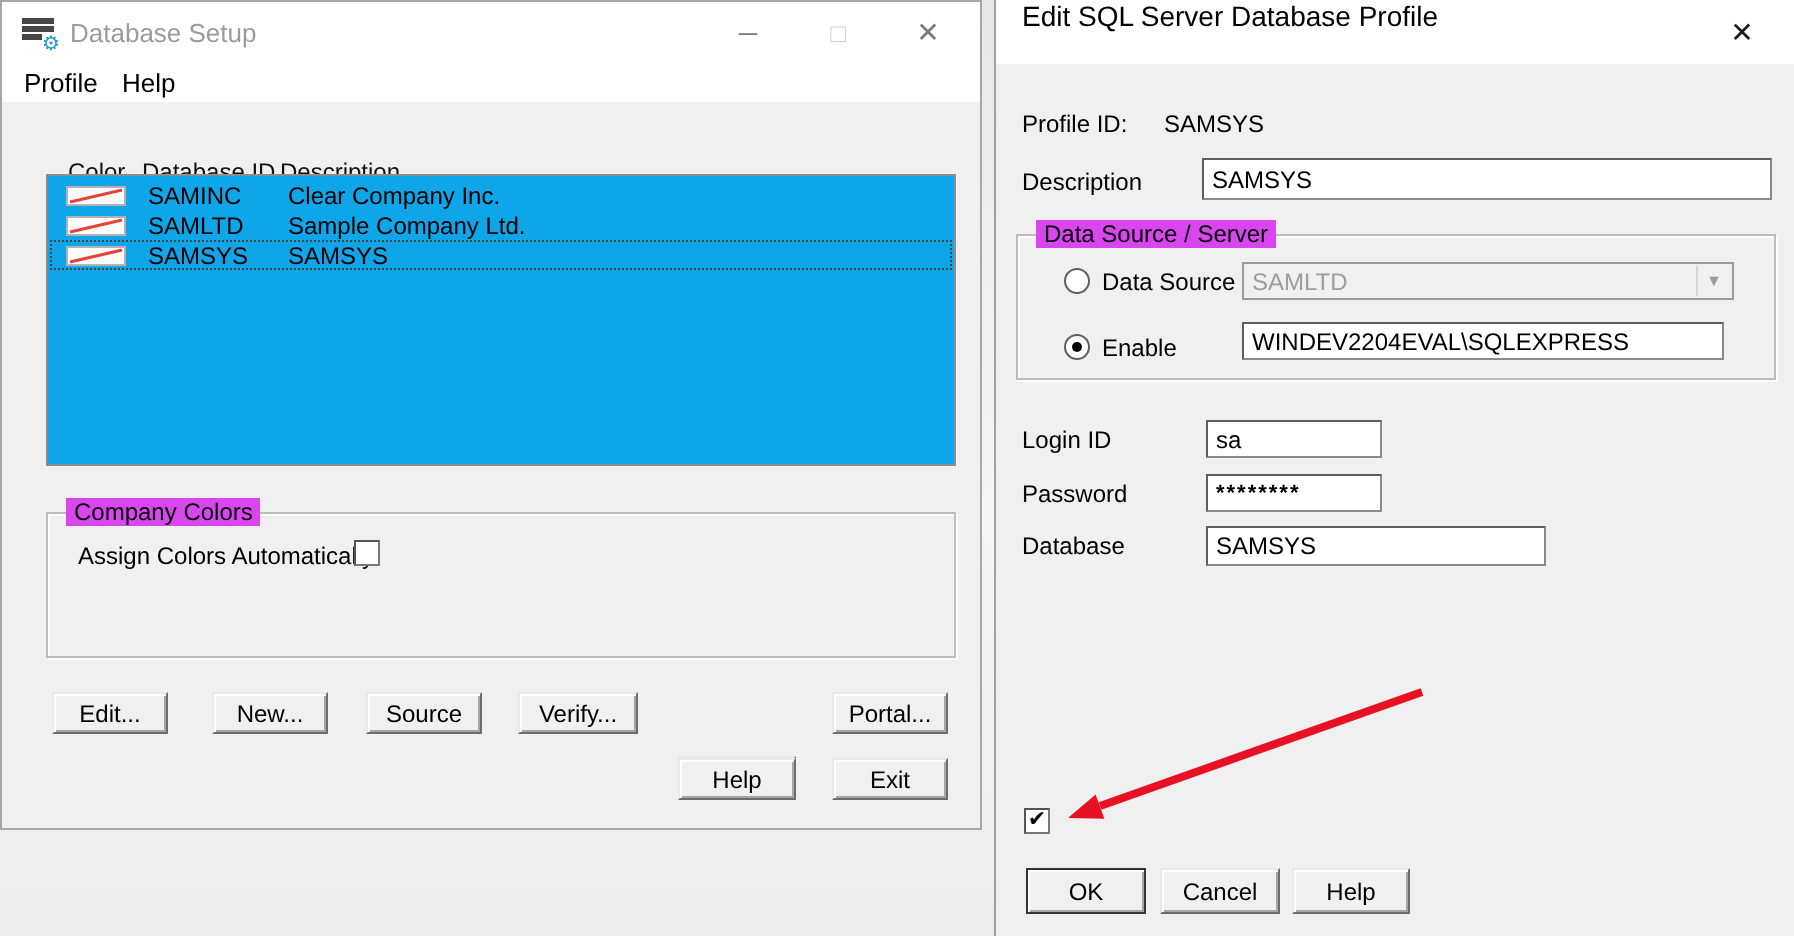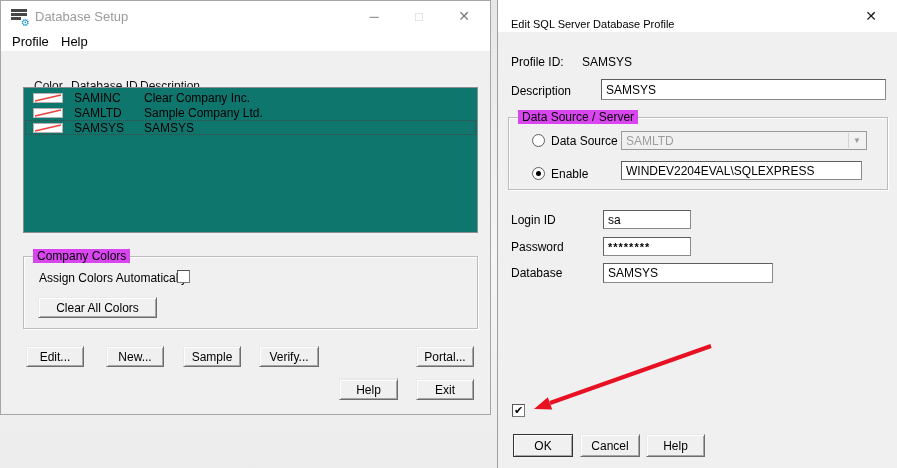--- a/index.html
+++ b/index.html
@@ -31,21 +31,21 @@
   .menu-item { position:absolute; top:2px; font-size:13px; padding:1px 4px;text-align:right; }
   #menu-profile { left:7px; }
   #menu-help { left:56px; }
 
   
   .col-hdr { position:absolute; top:78px; font-size:12px; color:#111; white-space:nowrap; }
   #hdr-color { left:33px; } #hdr-id { left:70px; } #hdr-desc { left:139px; }
 
   
   #listbox { position:absolute; left:22px; top:86px; width:455px; height:146px;
-    background:#0f766e; border:1px solid #888c93; }
+    background:#0ea5e9; border:1px solid #888c93; }
   .lrow { position:absolute; left:1px; width:451px; height:15px; border:1px dotted transparent; }
   .lrow.selected { border-color:#444; }
   .swatch { position:absolute; left:7px; top:2px; width:30px; height:10px; background:#fff;
     border:1px solid #b2b2b2; }
   .swatch svg { position:absolute; left:0; top:0; width:28px; height:8px; }
   .rid   { position:absolute; left:48px;  top:0px; white-space:nowrap; }
   .rdesc { position:absolute; left:118px; top:0px; white-space:nowrap; }
 
   
   .gb { position:absolute; border:1px solid #bcbcbc; box-shadow:1px 1px 0 #ffffff, inset 1px 1px 0 #fdfdfd; }
@@ -69,21 +69,21 @@
   .row2 { top:378px; height:21px; }
   #btn-edit { left:25px; width:58px; }   #btn-new { left:105px; width:58px; }
   #btn-delete { left:182px; width:58px; } #btn-verify { left:258px; width:60px; }
   #btn-security { left:338px; width:59px;margin-top:32px; } #btn-portal { left:415px; width:58px; }
   #btn-lhelp { left:338px; width:59px; } #btn-exit { left:415px; width:58px; }
 
   
   #dialog { position:absolute; left:497px; top:0; width:400px; height:468px;
     background:#f0f0f0; border-left:1px solid #9f9f9f; }
   #dlg-titlebar { position:absolute; left:0; top:0; right:0; height:32px; background:#fff; }
-  #dlg-title { position:absolute; left:13px; top:18px; font-size:11px; color:#000; white-space:nowrap; }
+  #dlg-title { position:absolute; left:13px; top:0; font-size:14px; color:#000; white-space:nowrap; }
   #dlg-close { position:absolute; right:10px; top:0; width:32px; height:32px; display:flex;
     align-items:center; justify-content:center; font-size:14px; color:#1a1a1a; cursor:default; }
 
   .lbl { position:absolute; white-space:nowrap; }
   #dbid-label { left:13px; top:55px; }
   #dbid-value { left:84px; top:55px; }
   #desc-label { left:13px; top:84px; }
 
   .tb { position:absolute; background:#fff; border:1px solid #8a8a8a;
     border-top-color:#5e5e5e; border-left-color:#5e5e5e;
@@ -176,26 +176,25 @@
       </span>
       <span class="rid">SAMSYS</span>
       <span class="rdesc">SAMSYS</span>
     </div>
   </div>
 
   <div class="gb" id="cc-group">
     <span class="gb-legend">Company Colors</span>
     <span id="cc-assign-label">Assign Colors Automatically</span>
     <span class="cb" id="cc-assign-cb"></span>
-    <button class="btn" id="cc-clear-btn">Clear All Colors</button>
   </div>
 
   <button class="btn row1" id="btn-edit">Edit...</button>
   <button class="btn row1" id="btn-new">New...</button>
-  <button class="btn row1" id="btn-delete">Sample</button>
+  <button class="btn row1" id="btn-delete">Source</button>
   <button class="btn row1" id="btn-verify">Verify...</button>
   <button class="btn row1" id="btn-security">Security...</button>
   <button class="btn row1" id="btn-portal">Portal...</button>
   <button class="btn row2" id="btn-lhelp">Help</button>
   <button class="btn row2" id="btn-exit">Exit</button>
 </div>
 
 <div id="dialog">
 
   <div id="dlg-titlebar">

